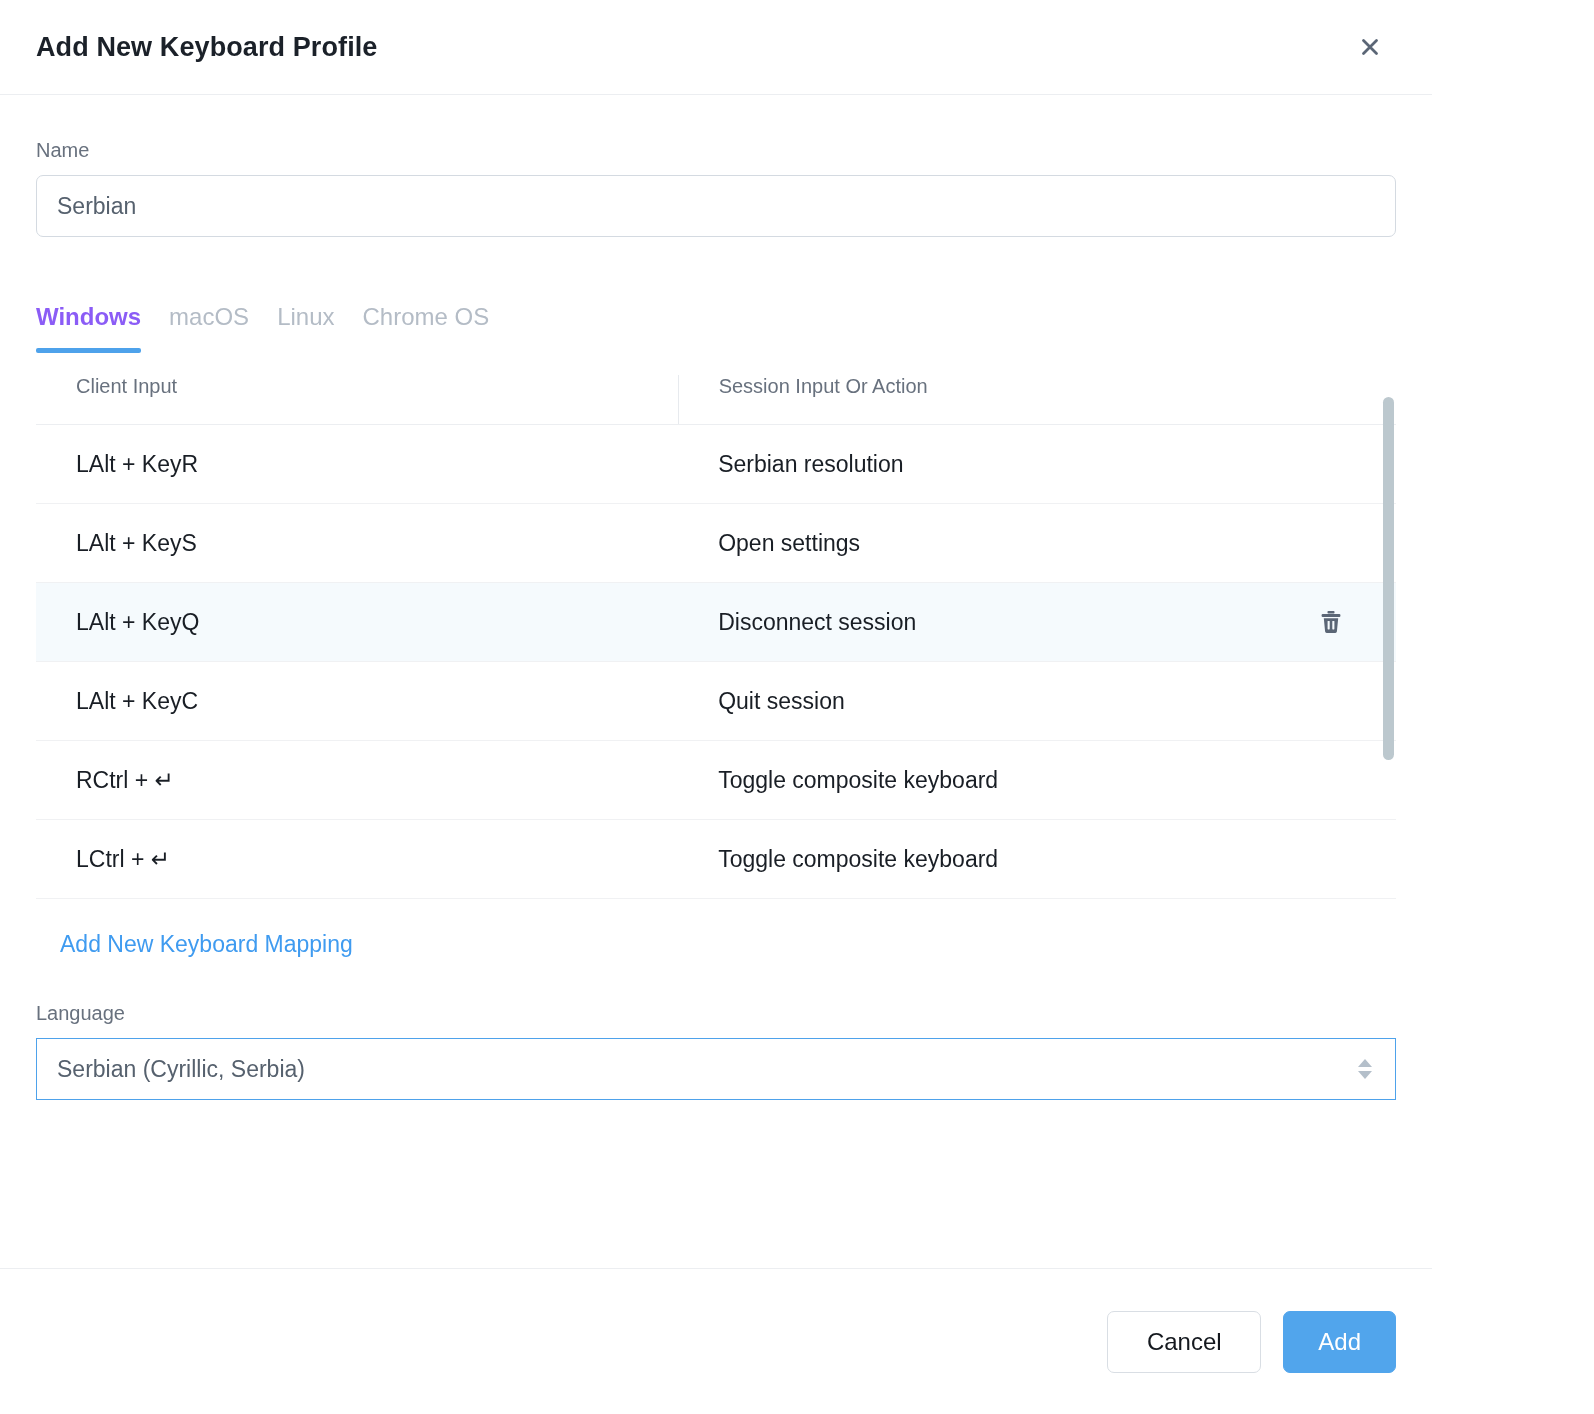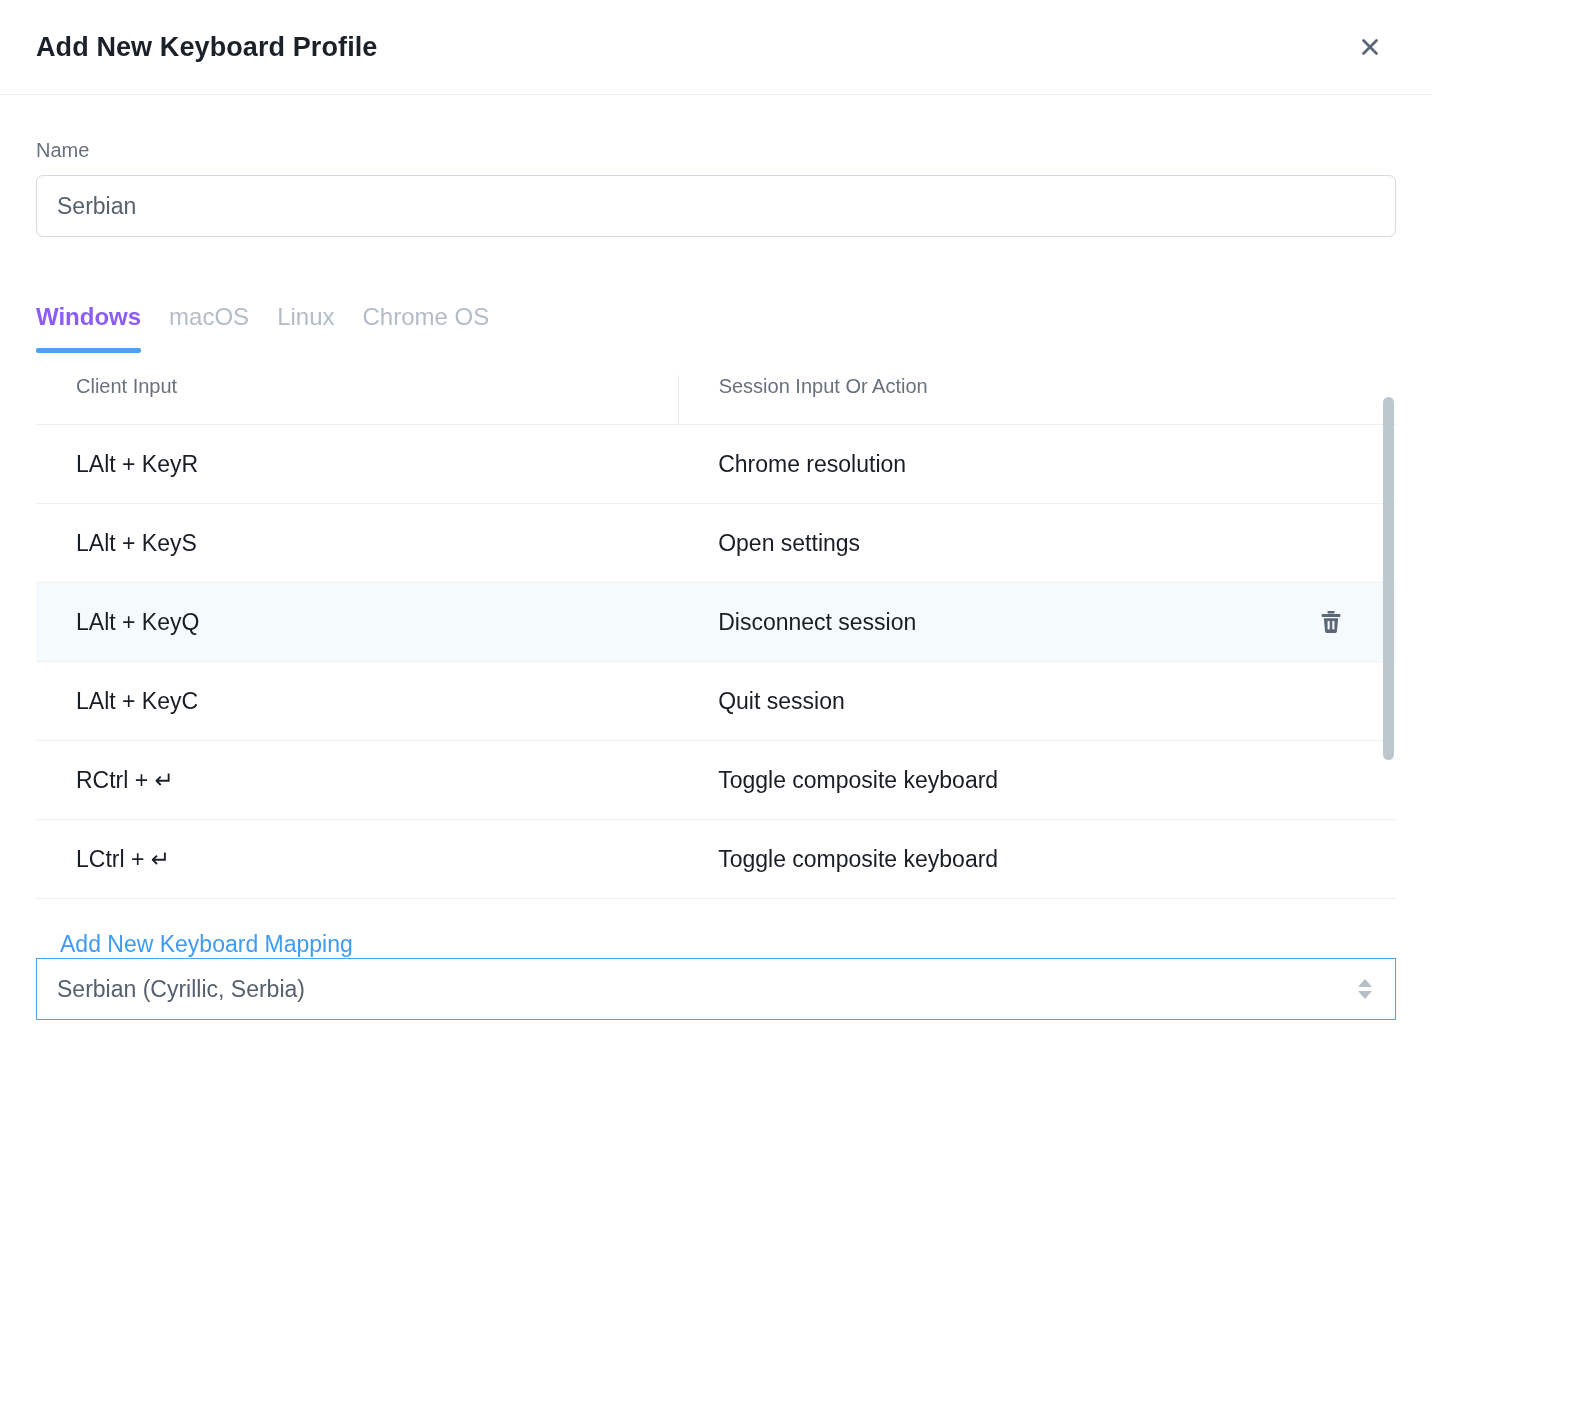--- a/index.html
+++ b/index.html
@@ -320,21 +320,21 @@
         <thead>
           <tr>
             <th class="col-a">Client Input</th>
             <th class="col-b">Session Input Or Action</th>
           </tr>
         </thead>
         <tbody>
           <tr>
             <td>LAlt + KeyR</td>
             <td class="row-action">
-              <span>Chrome resolution</span>
+              <span>Serbian resolution</span>
             </td>
           </tr>
           <tr>
             <td>LAlt + KeyS</td>
             <td class="row-action">
               <span>Open settings</span>
             </td>
           </tr>
           <tr class="selected">
             <td>LAlt + KeyQ</td>
@@ -378,26 +378,31 @@
         </tbody>
       </table>
 
       <div class="tbl-scrollbar">
         <div class="tbl-scroll-thumb"></div>
       </div>
     </div>
 
     <a class="add-mapping-link">Add New Keyboard Mapping</a>
 
+    <label class="field-label">Language</label>
     <div class="select-wrap">
       <div class="select-box">
         <span>Serbian (Cyrillic, Serbia)</span>
       </div>
       <div class="select-stepper">
         <span class="tri-up"></span>
         <span class="tri-down"></span>
       </div>
     </div>
 
   </div>
 
+  <div class="dlg-footer">
+    <button class="btn btn-cancel">Cancel</button>
+    <button class="btn btn-add">Add</button>
+  </div>
 
 </div>
 
 </body></html>

